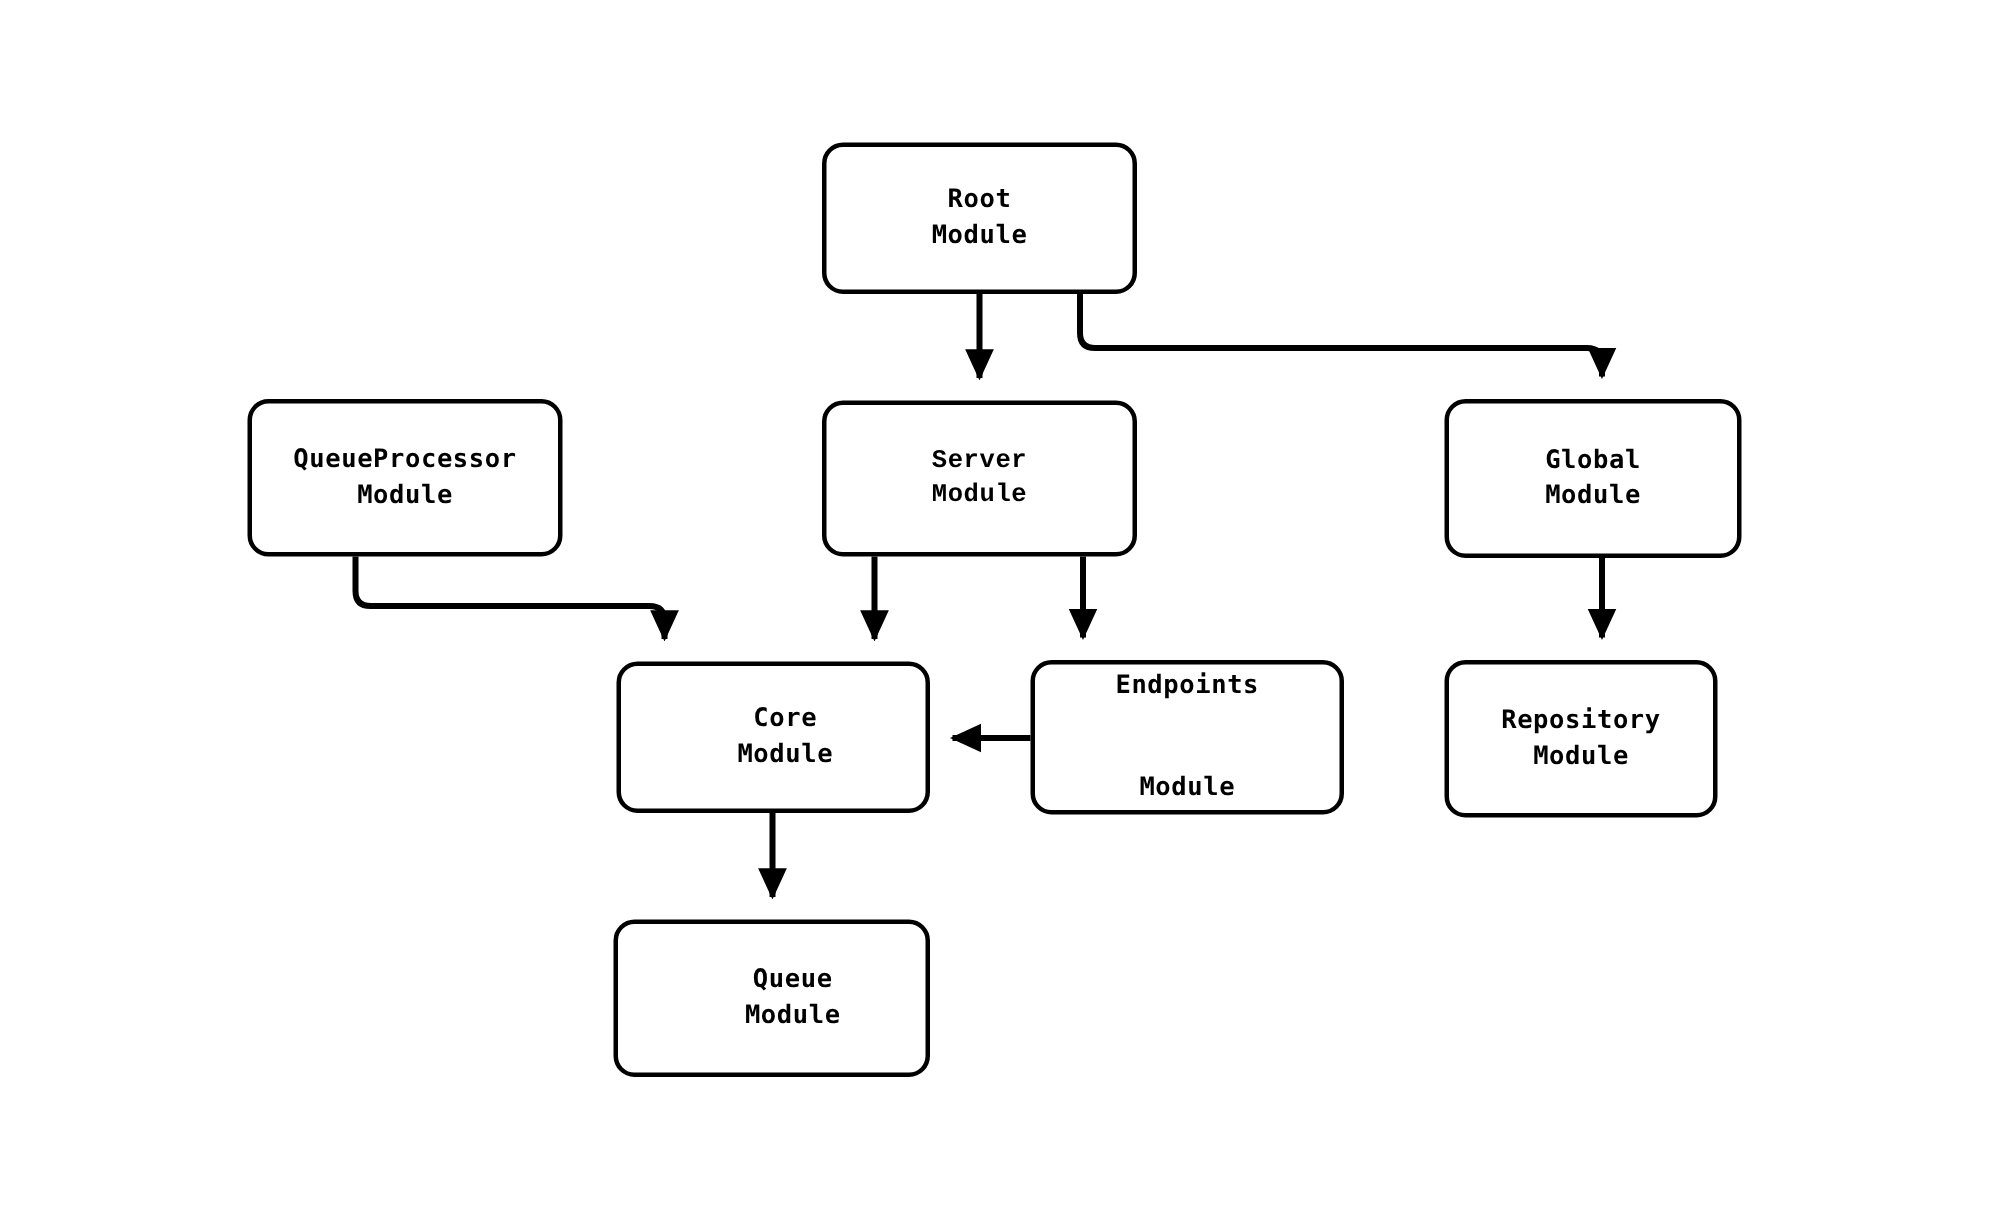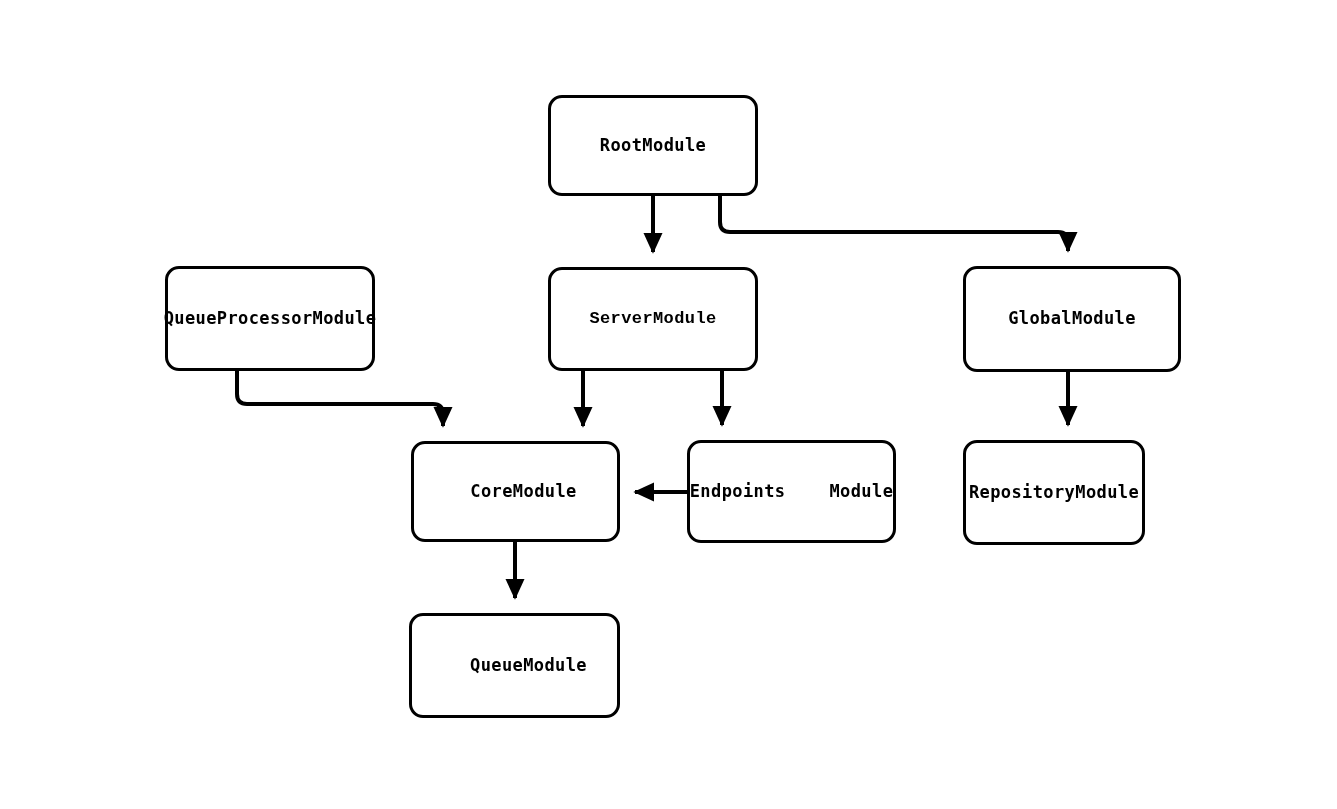--- a/index.html
+++ b/index.html
@@ -26,21 +26,21 @@
     height: 809px;
     pointer-events: none;
   }
   .node {
     position: absolute;
     box-sizing: border-box;
     background: #ffffff;
     border: 3px solid #000000;
     border-radius: 14px;
     display: flex;
-    flex-direction: row;
+    flex-direction: column;
     align-items: center;
     justify-content: center;
     text-align: center;
     line-height: 1.38;
     font-size: 17px;
     font-weight: 700;
     color: #000000;
     letter-spacing: 0.4px;
     white-space: pre;
   }
@@ -88,21 +88,21 @@
   <div class="node" style="left:133px; top:266px; width:210px; height:105px;margin-left:32px;">
     <span class="node-label">QueueProcessor</span>
     <span class="node-label">Module</span>
   </div>
 
   <div class="node" style="left:548px; top:267px; width:210px; height:104px;font-family:Liberation Mono, monospace;">
     <span class="node-label">Server</span>
     <span class="node-label">Module</span>
   </div>
 
-  <div class="node" style="left:963px; top:266px; width:218px; height:106px;">
+  <div class="node" style="left:963px; top:266px; width:198px; height:106px;">
     <span class="node-label">Global</span>
     <span class="node-label">Module</span>
   </div>
 
   <div class="node" style="left:411px; top:441px; width:209px; height:101px;padding-left:16px;">
     <span class="node-label">Core</span>
     <span class="node-label">Module</span>
   </div>
 
   <div class="node" style="left:687px; top:440px; width:209px; height:103px;gap:44px;">

